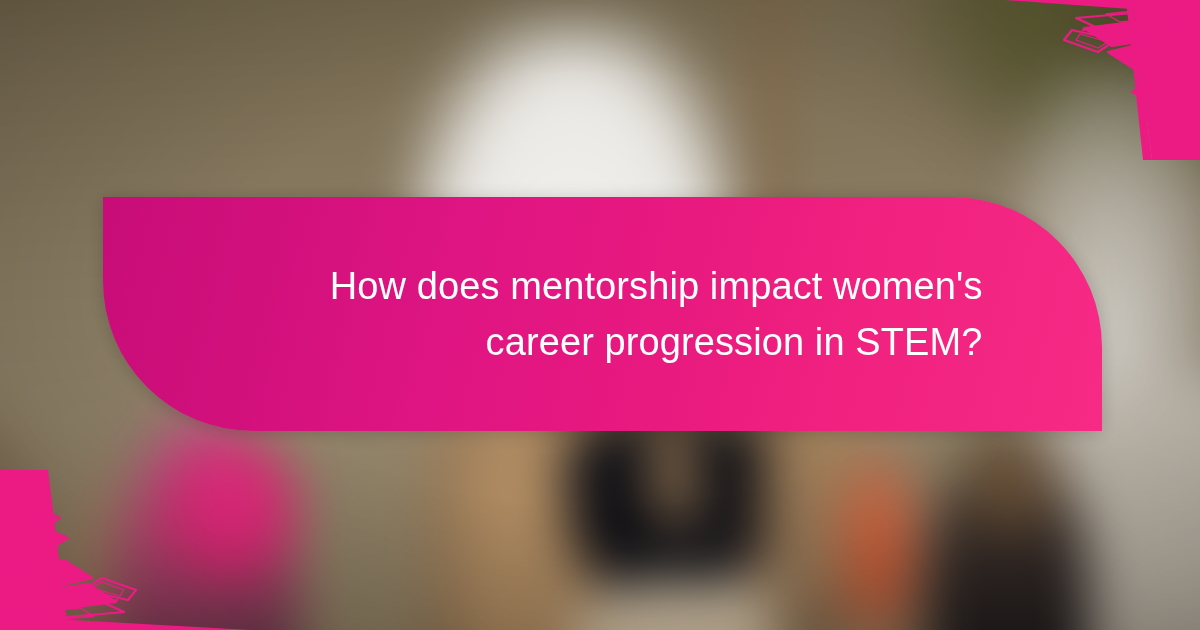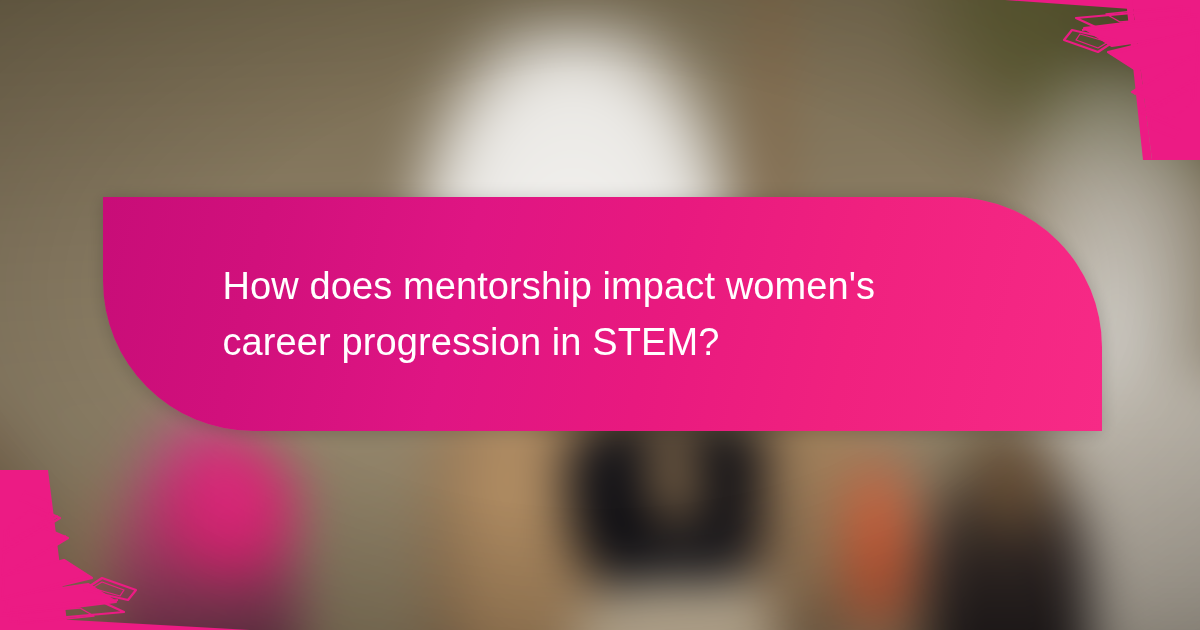--- a/index.html
+++ b/index.html
@@ -227,21 +227,21 @@
     justify-content: center;
     box-shadow: 0 2px 18px rgba(0,0,0,.18);
   }
 
   .banner-text {
     color: #ffffff;
     font-family: "Liberation Sans", sans-serif;
     font-size: 38px;
     font-weight: 400;
     line-height: 1.48;
-    text-align: left;
+    text-align: right;
     max-width: 760px;
     letter-spacing: .1px;
     margin: 2px;
     padding: 0 40px;
   }
 </style>
 </head>
 <body>
 
 <div id="stage">

